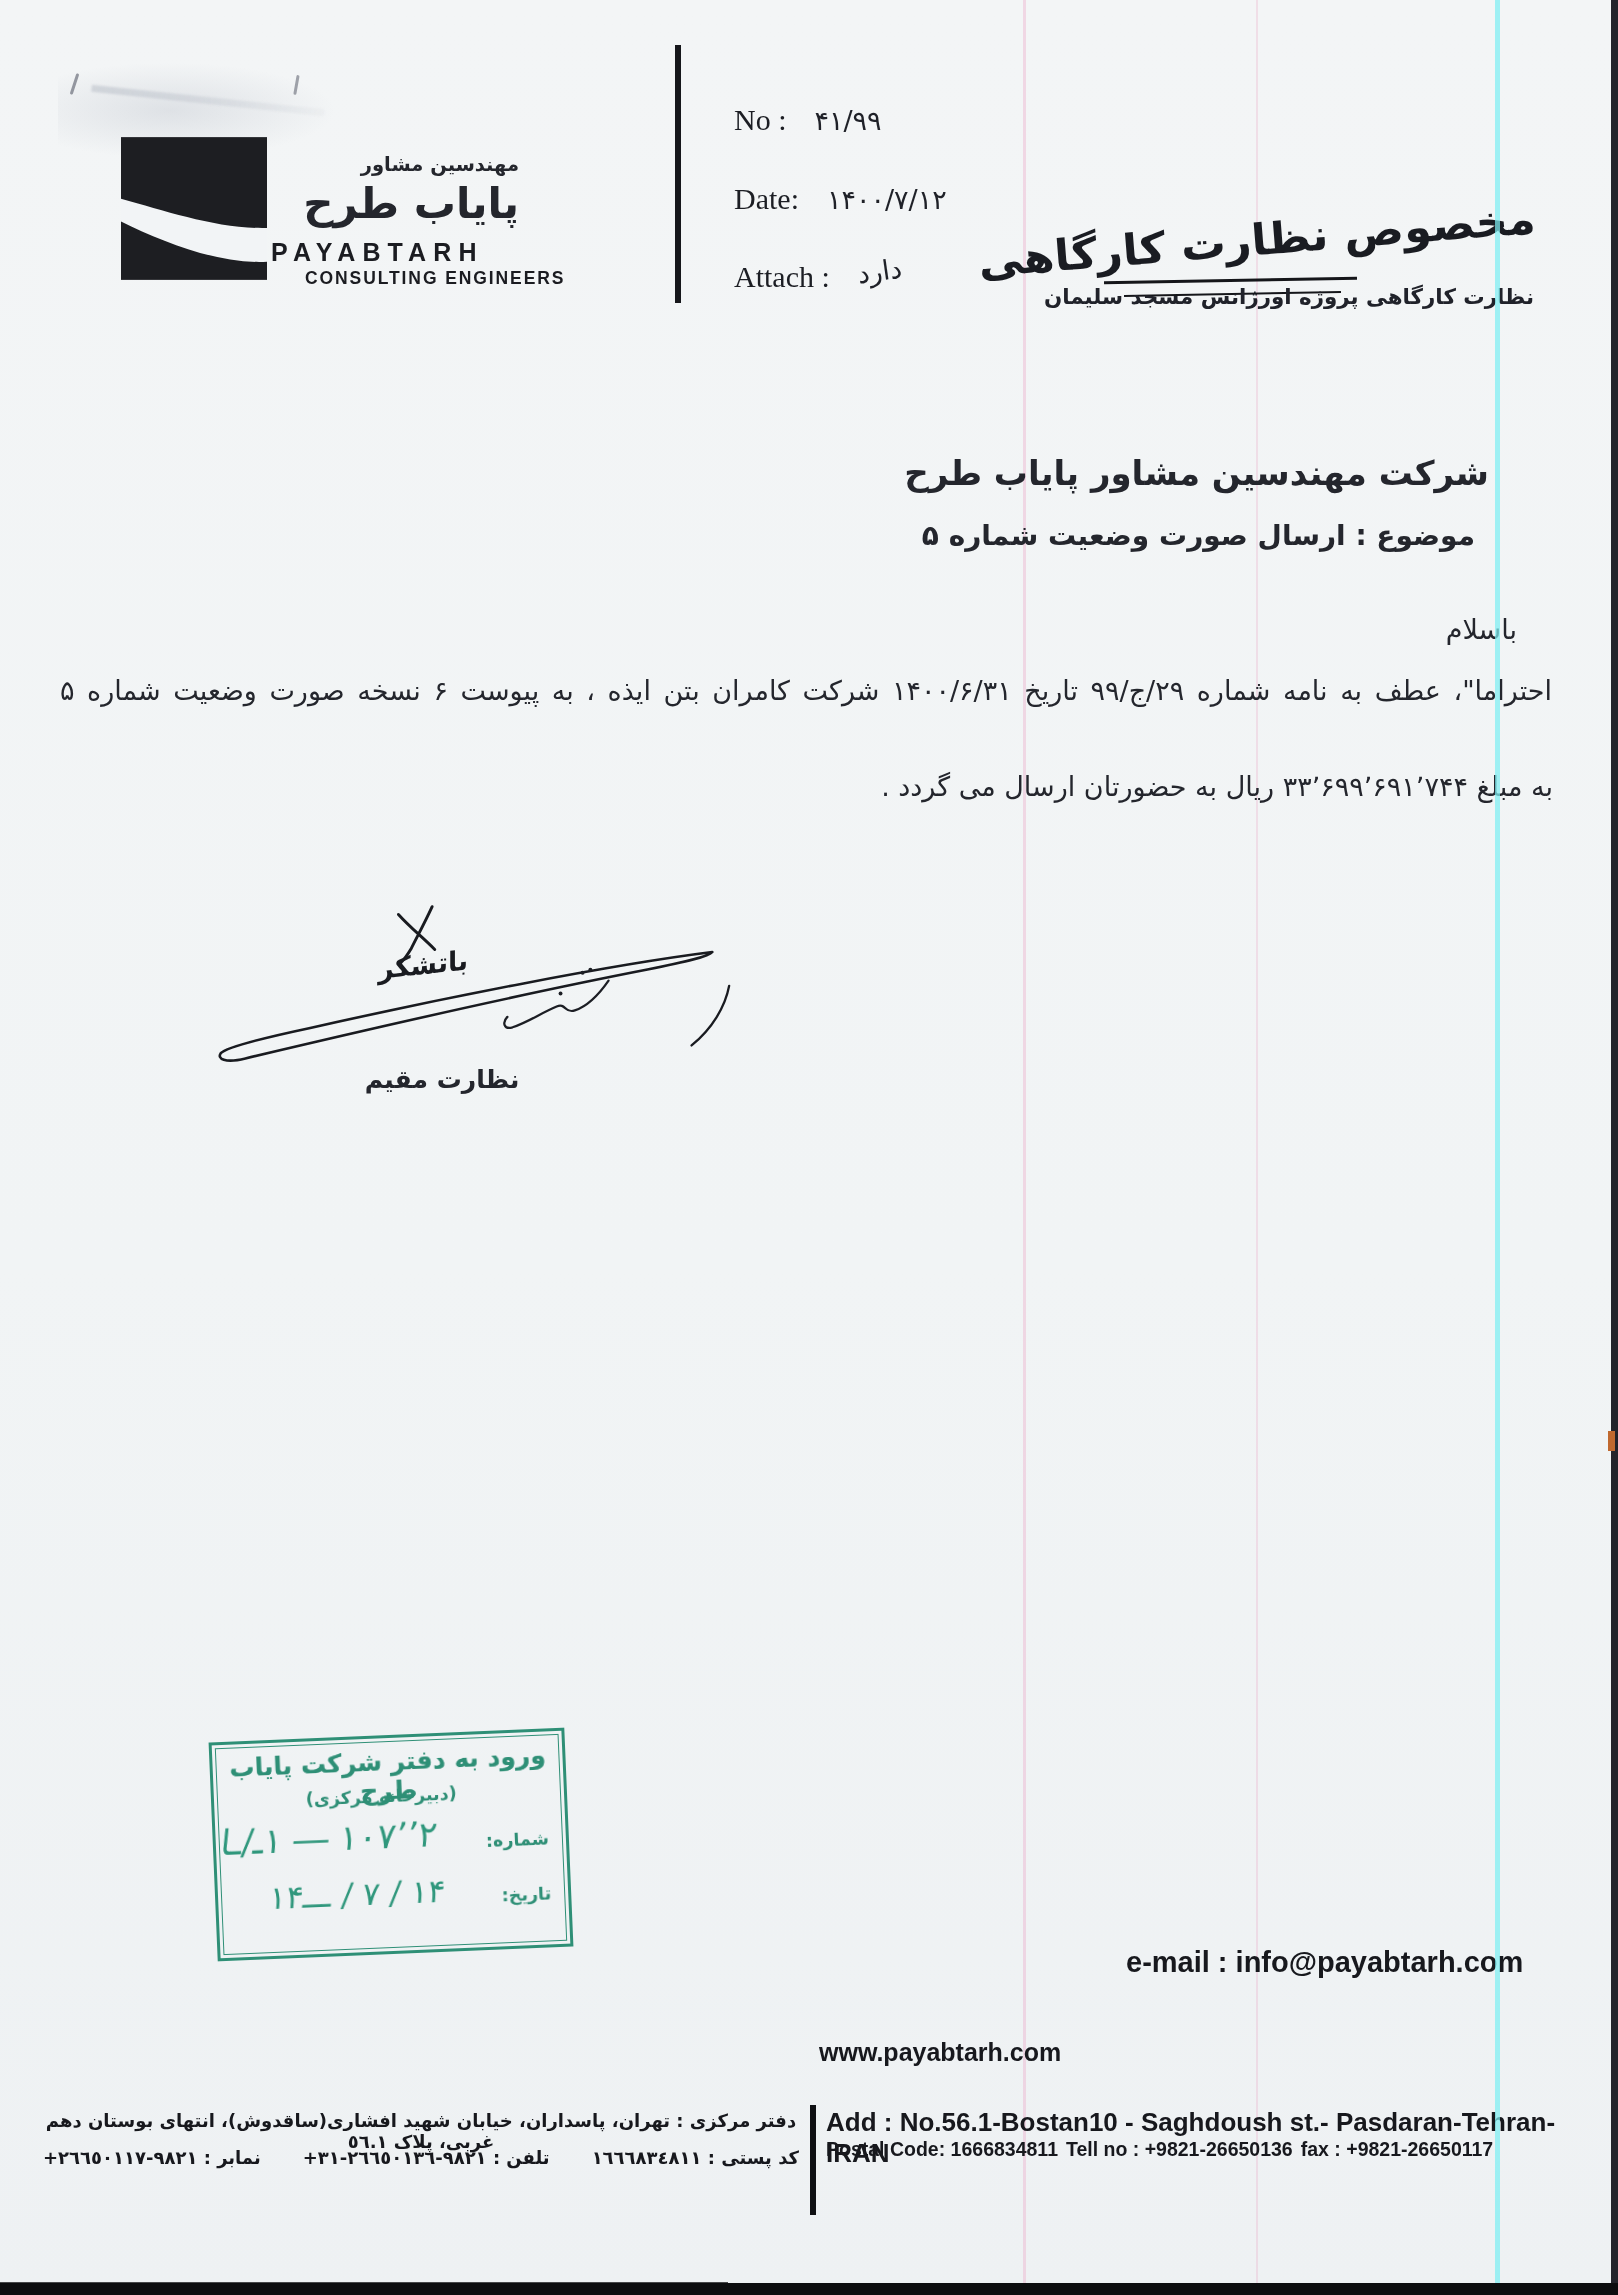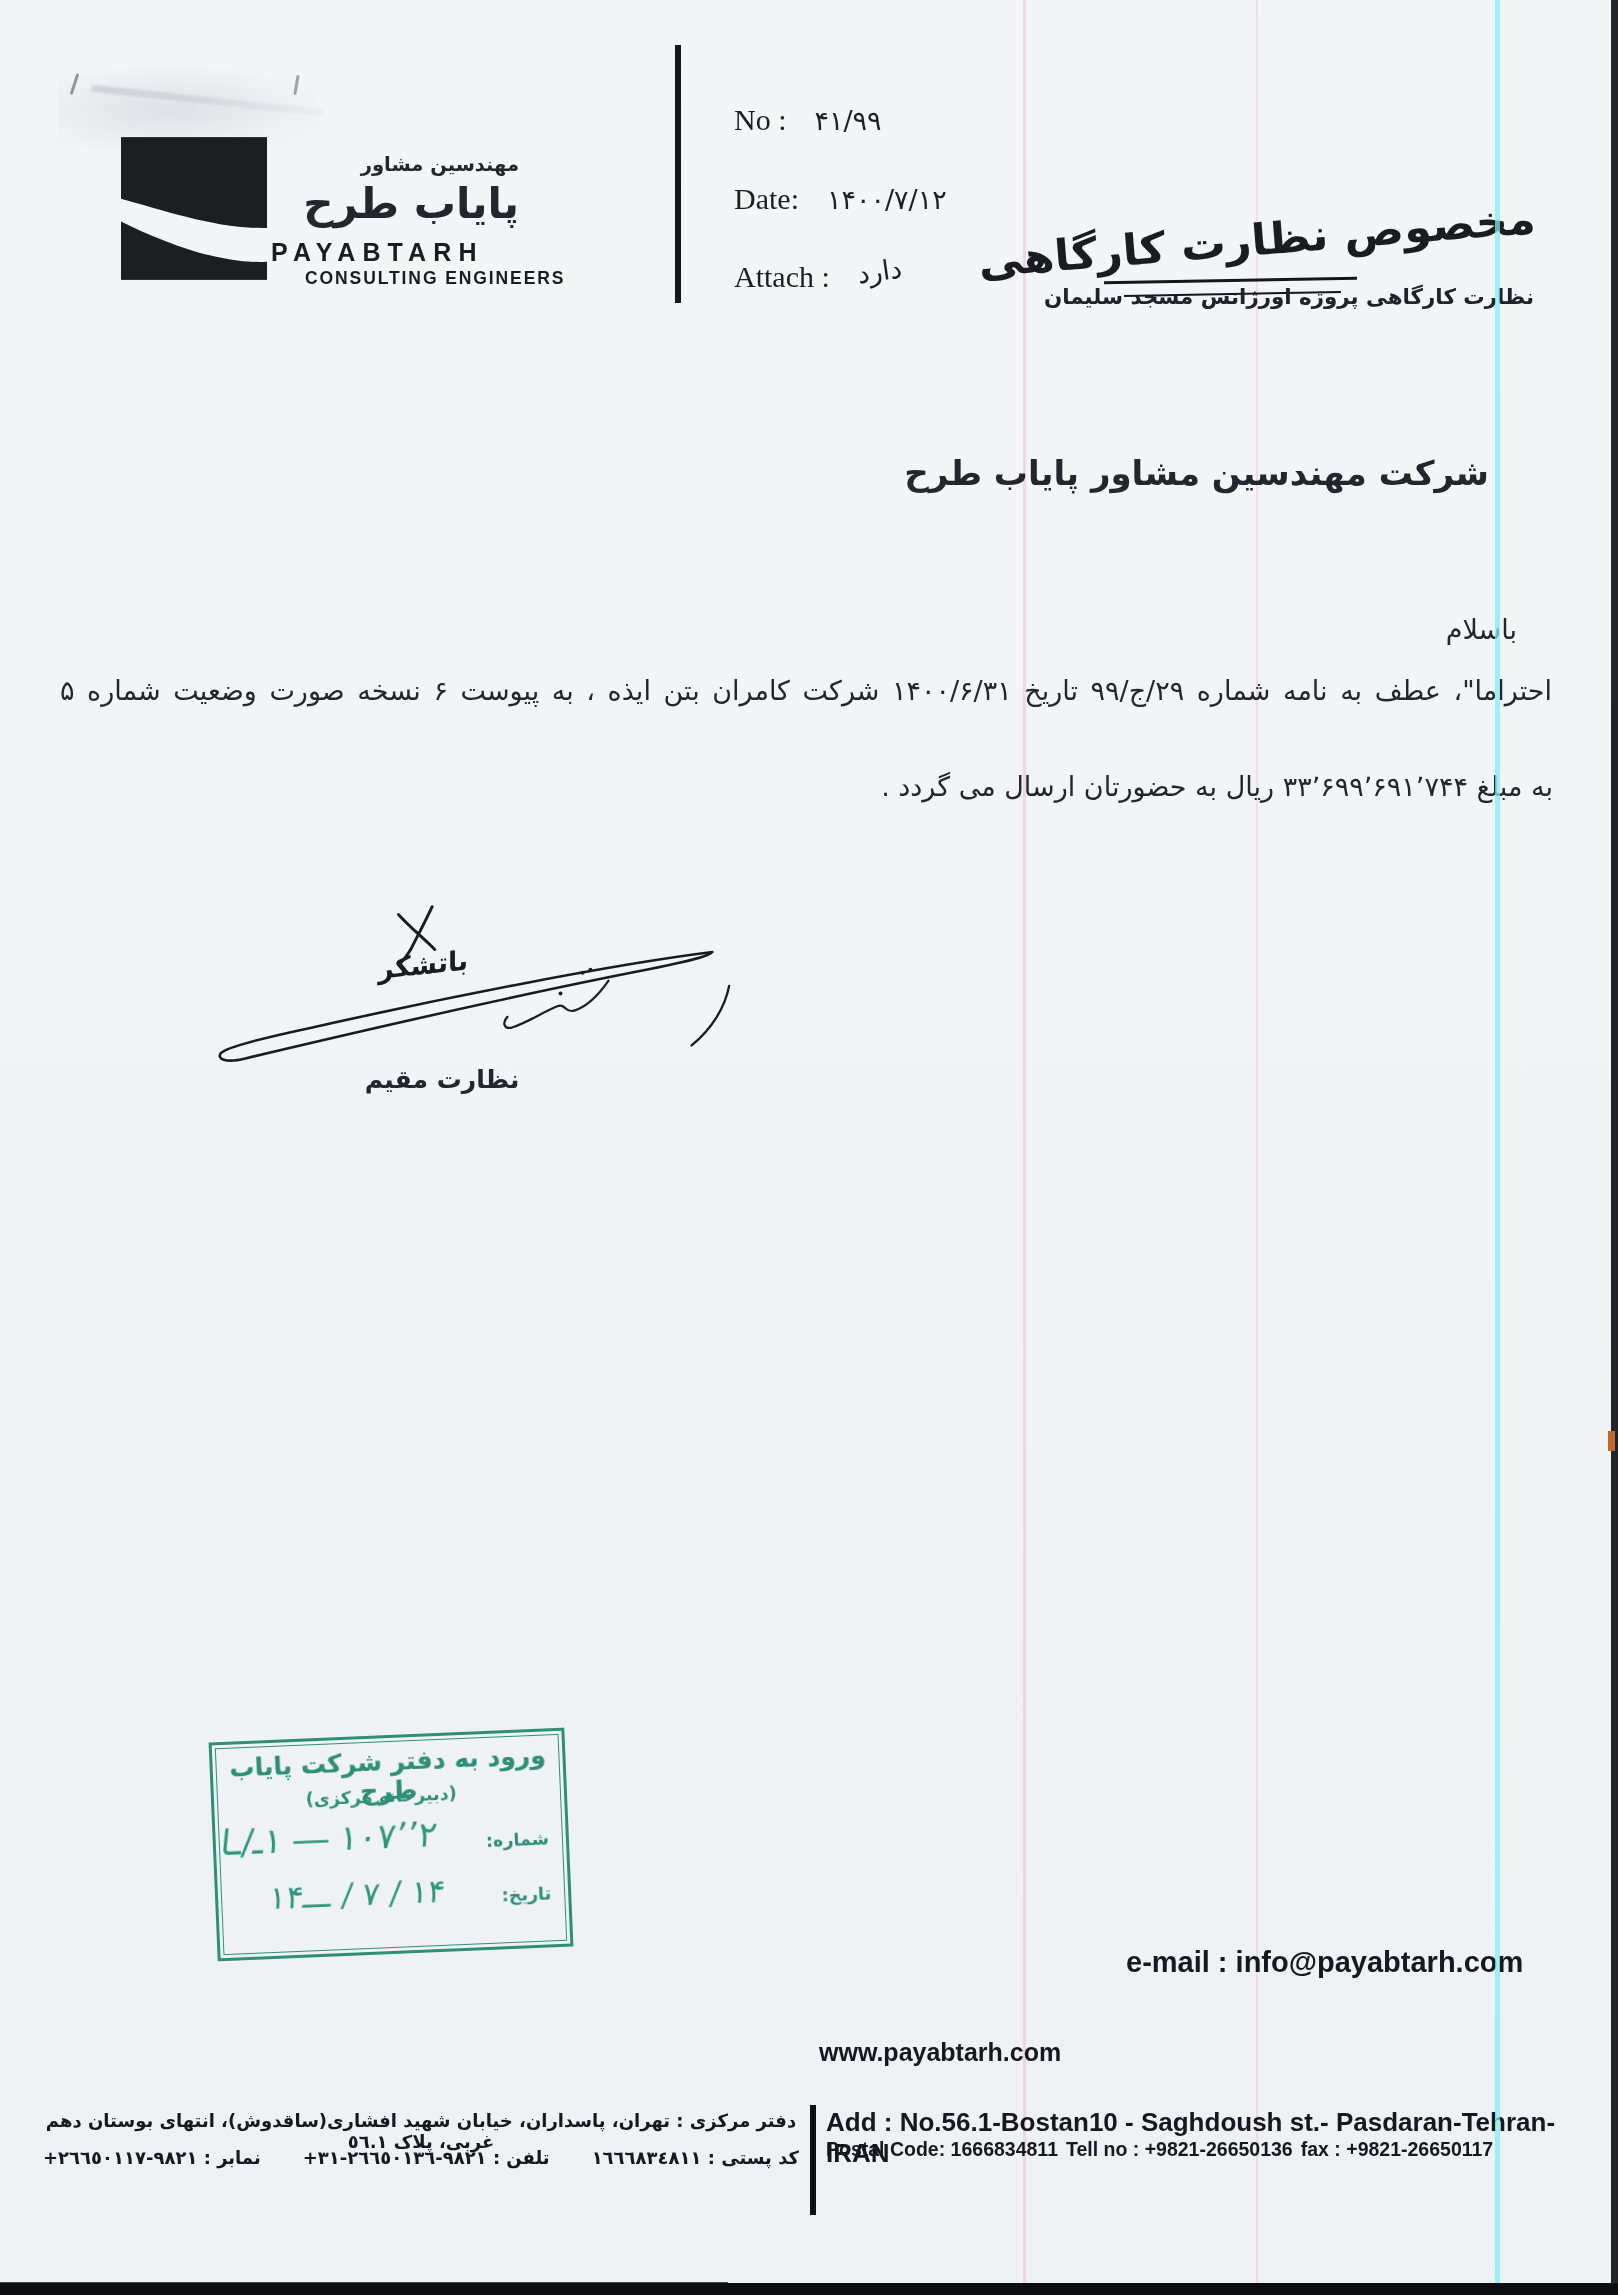--- a/index.html
+++ b/index.html
@@ -126,20 +126,21 @@
     <span class="lab serif">Attach :</span>
     <span class="val fa attach-val">دارد</span>
   </div>
 
   <div class="abs fa calligraphy">مخصوص نظارت کارگاهی</div>
   <div class="abs underline-a"></div>
   <div class="abs underline-b"></div>
   <div class="abs fa assignment">نظارت کارگاهی پروژه اورژانس مسجد سلیمان</div>
 
   <div class="abs fa recipient">شرکت مهندسین مشاور پایاب طرح</div>
+  <div class="abs fa subject">موضوع : ارسال صورت وضعیت شماره ۵</div>
   <div class="abs fa salutation">باسلام</div>
   <div class="abs body-line1">احتراما"، عطف به نامه شماره ۲۹/ج/۹۹ تاریخ ۱۴۰۰/۶/۳۱ شرکت کامران بتن ایذه ، به پیوست ۶ نسخه صورت وضعیت شماره ۵</div>
   <div class="abs fa body-line2">به مبلغ ۳۳٬۶۹۹٬۶۹۱٬۷۴۴ ریال به حضورتان ارسال می گردد .</div>
 
   <svg class="abs sig-svg" width="549" height="214" viewBox="0 0 845 330">
     <path d="M800,88 C640,108 380,160 180,205 C100,222 50,235 42,244 C36,252 48,260 80,252 C240,214 520,150 700,115 C760,103 795,95 800,88 Z" fill="none" stroke="#191b20" stroke-width="4" stroke-linejoin="round"></path>
     <path d="M368,18 C356,44 346,62 336,82 M316,30 C334,50 352,64 372,84 M336,82 C330,92 326,98 320,104" fill="none" stroke="#191b20" stroke-width="4.5" stroke-linecap="round"></path>
     <path d="M640,132 C622,158 606,172 588,178 C572,183 574,166 560,172 C534,183 516,196 492,204 C478,208 476,196 484,188" fill="none" stroke="#1c1e24" stroke-width="3.5" stroke-linecap="round"></path>
     <circle cx="600" cy="120" r="3" fill="#1c1e24"></circle>
     <circle cx="612" cy="115" r="3" fill="#1c1e24"></circle>

